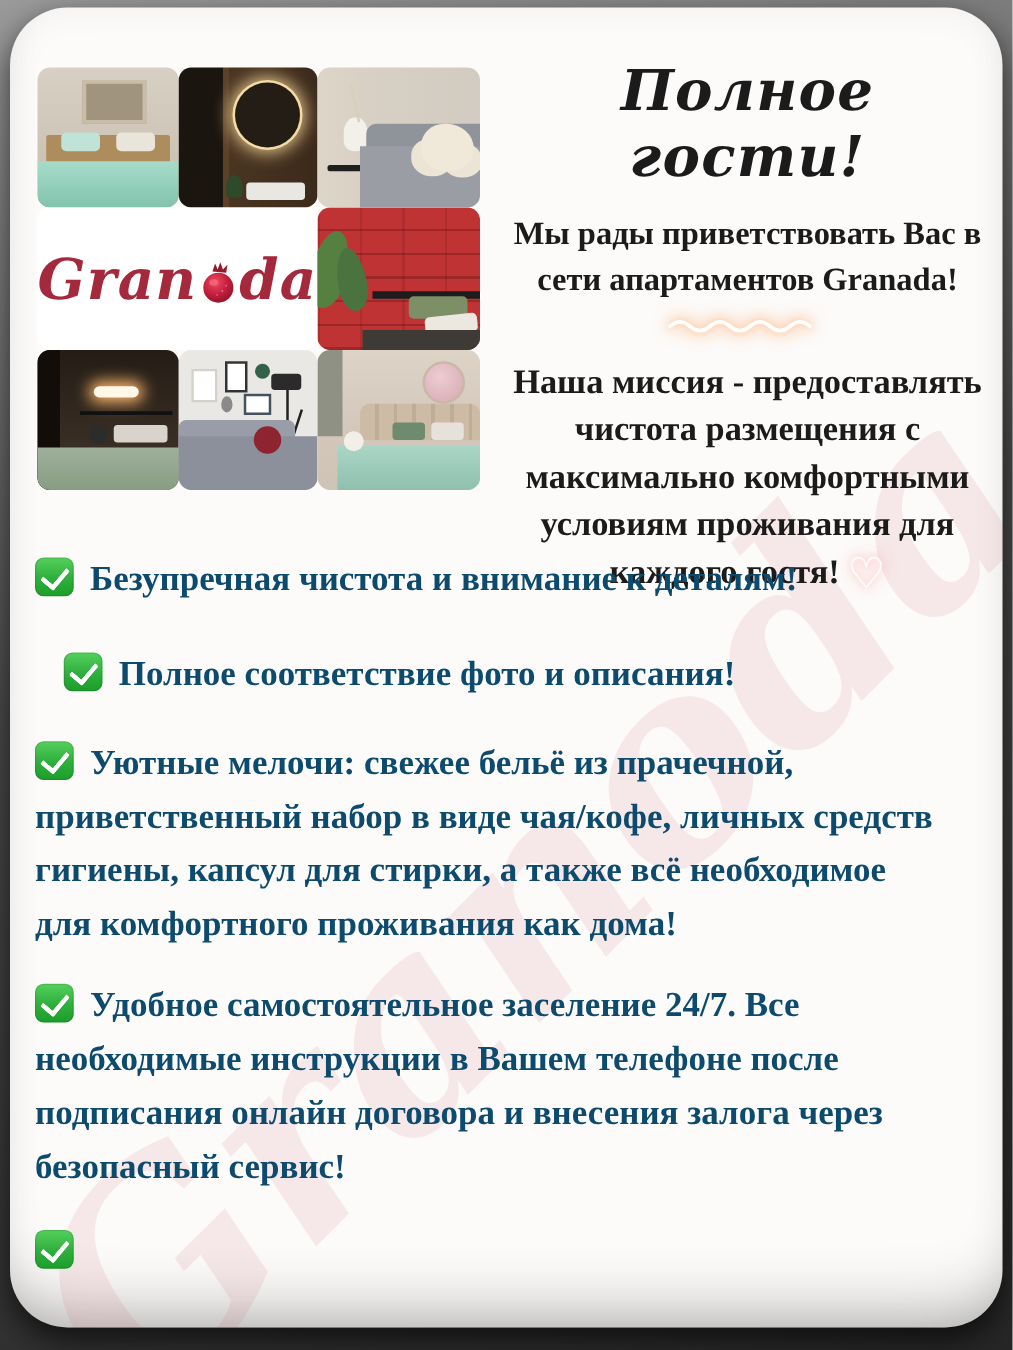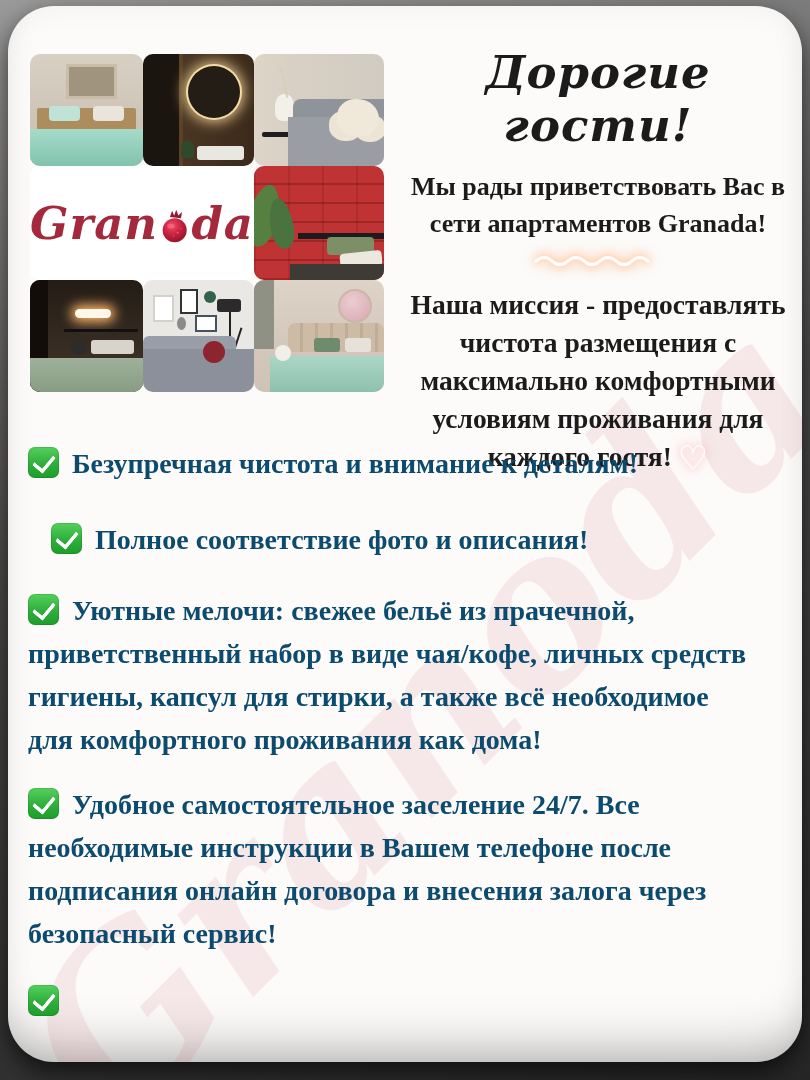--- a/index.html
+++ b/index.html
@@ -162,21 +162,21 @@
       <div class="sh" style="right:9%;top:8%;width:30px;height:30px;border-radius:50%;background:radial-gradient(circle at 40% 35%,#eccdd1,#d8a8b2);border:2px solid #c9b7a8;"></div>
       <div class="sh" style="left:26%;bottom:36%;right:0;height:26%;background:repeating-linear-gradient(90deg,#cdbba6 0 12px,#c0ad97 12px 15px);border-radius:8px 8px 0 0;"></div>
       <div class="sh" style="right:34%;bottom:36%;width:20%;height:12%;background:#6e8b6d;border-radius:3px;"></div>
       <div class="sh" style="right:10%;bottom:36%;width:20%;height:12%;background:#e6e2d9;border-radius:3px;"></div>
       <div class="sh" style="left:12%;bottom:0;right:0;height:32%;background:linear-gradient(180deg,#abd6c6,#8fc0ae);"></div>
       <div class="sh" style="left:16%;bottom:28%;width:16px;height:16px;background:#f2efe8;border-radius:50%;"></div>
     </div>
   </div>
 
   <div class="right-col">
-    <div class="title">Дорогие гости!</div>
+    <div class="title">Полное гости!</div>
     <div class="welcome">Мы рады приветствовать Вас в сети апартаментов Granada!</div>
     <div class="squiggle-wrap">
       <svg width="140" height="20" viewBox="0 0 140 20">
         <path d="M8 11 q 8 -7 16 0 t 16 0 t 16 0 t 16 0 t 16 0 t 16 0 t 16 0" fill="none" stroke="#ffffff" stroke-width="3" stroke-linecap="round"></path>
       </svg>
     </div>
     <div class="mission"><span>Наша миссия - предоставлять чистота размещения с максимально комфортными условиям проживания для каждого гостя!</span><span class="heart">♡</span></div>
   </div>
 
   <div class="checklist">

